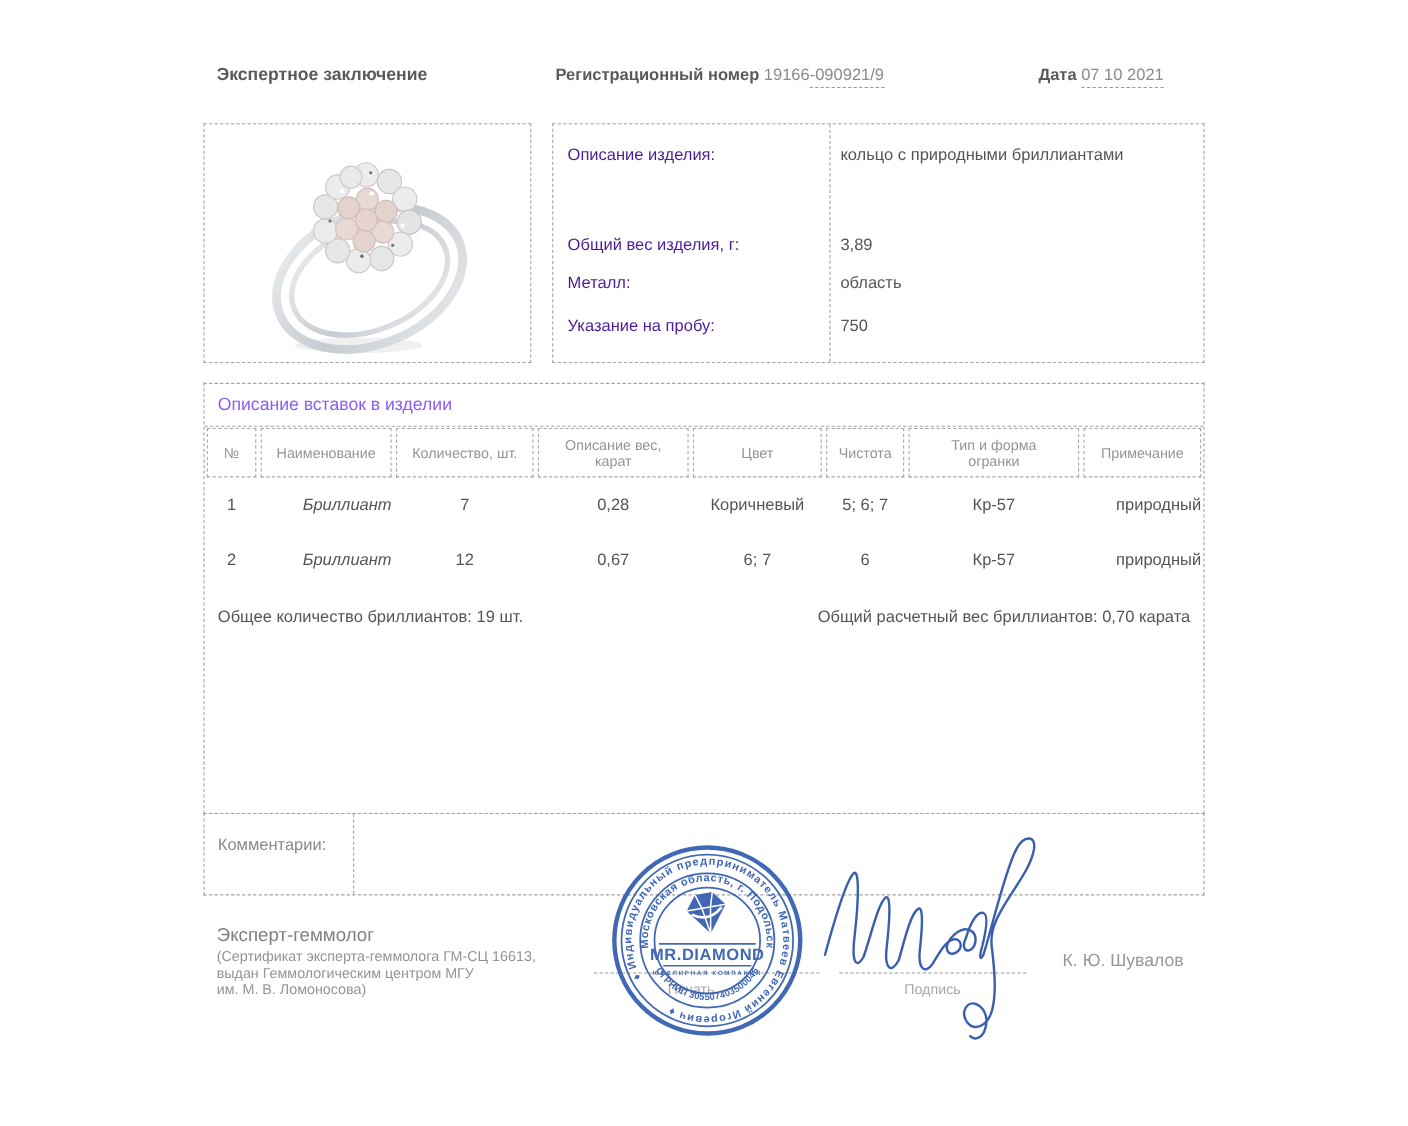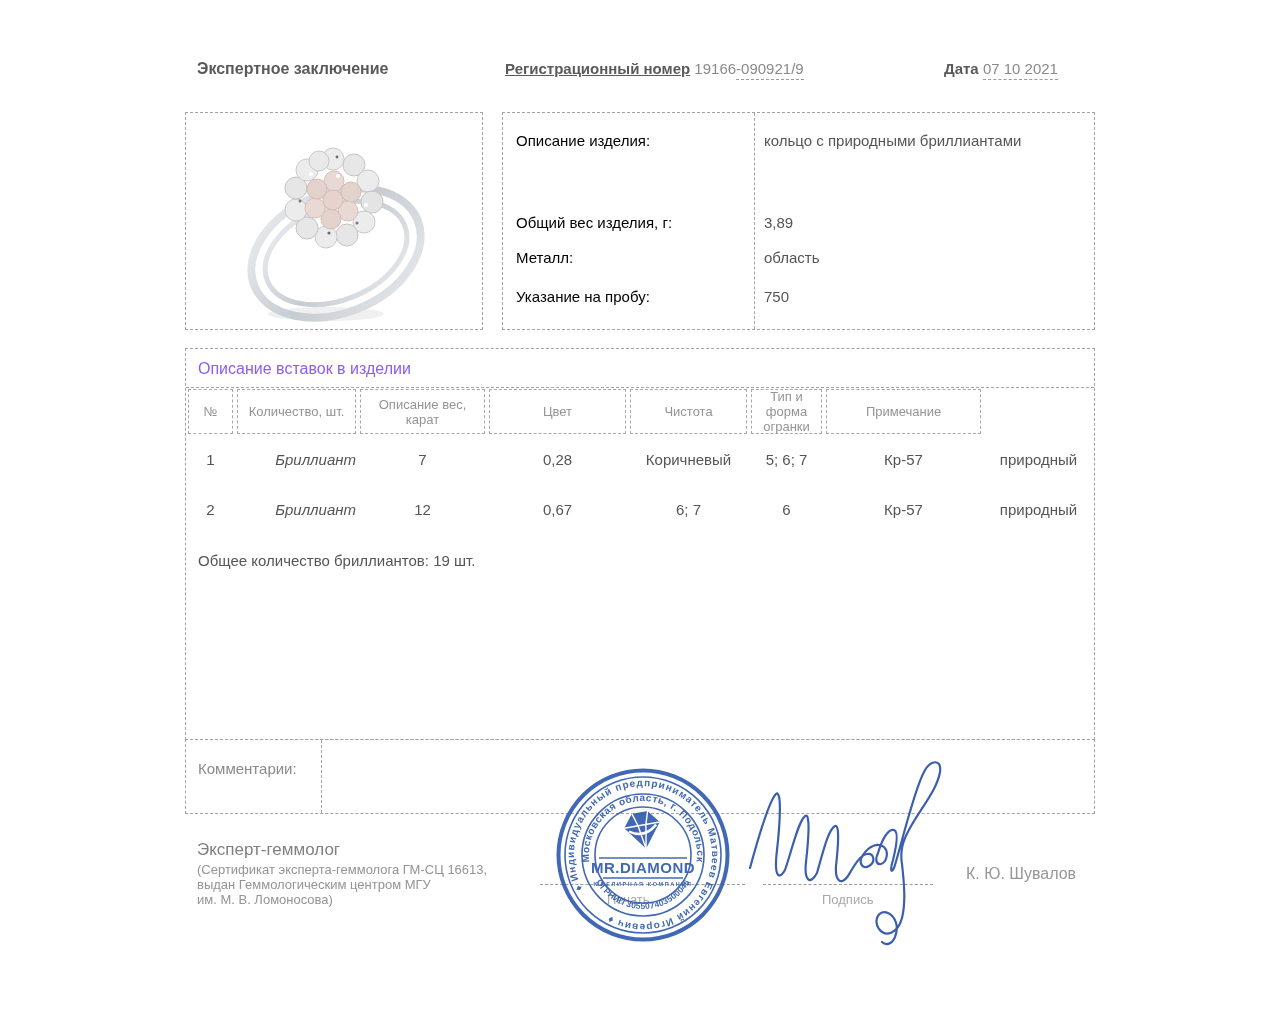--- a/index.html
+++ b/index.html
@@ -7,51 +7,51 @@
   body {
     width:1280px; height:1024px; position:relative;
     font-family:"Liberation Sans", sans-serif;
     color:#555; overflow:hidden;
   }
   .abs { position:absolute; }
 
   
   .doc-title { left:197px; top:60px; font-size:16px; font-weight:bold; color:#5a5a5a; }
   .reg-block { left:505px; top:60px; font-size:15px; }
-  .reg-label { font-weight:bold; color:#5a5a5a;text-decoration:underline; }
+  .reg-label { font-weight:bold; color:#5a5a5a; }
   .reg-value { color:#8a8a8a; }
   .reg-underlined { color:#8a8a8a; border-bottom:1px dashed #9a9a9a; padding-bottom:2px;margin-top:24px; }
   .date-block { left:944px; top:60px; font-size:15px; }
   .date-label { font-weight:bold; color:#5a5a5a; }
   .date-values { color:#8a8a8a; border-bottom:1px dashed #9a9a9a; padding-bottom:2px; }
 
   
   .dashed { border:1px dashed #a3a3a3; }
 
   .photo-box { left:185px; top:112px; width:298px; height:218px; background:#fff; }
 
   .desc-box { left:502px; top:112px; width:593px; height:218px; }
   .desc-divider { position:absolute; left:251px; top:0; bottom:0; border-left:1px dashed #a3a3a3; }
   .desc-row { position:absolute; left:0; width:100%; font-size:15px; }
-  .desc-label { position:absolute; left:13px; color:#000000; }
+  .desc-label { position:absolute; left:13px; color:#4c1d95; }
   .desc-value { position:absolute; left:261px; color:#555; }
 
   
   .table-box { left:185px; top:348px; width:910px; height:392px; }
   .table-title { height:39px; line-height:39px; padding-left:12px; font-size:16px; color:#8b5cf6;
                  border-bottom:1px dashed #a3a3a3; }
   .tgrid { display:grid; grid-template-columns:45px 119px 125px 137px 117px 71px 155px 107px;
            column-gap:4px; padding:0 2px; }
   .thead { margin-top:1px; }
   .th { border:1px dashed #a8a8a8; height:45px; display:flex; align-items:center; justify-content:center;
         text-align:center; font-size:13px; color:#949494; white-space:pre-line; line-height:15px; }
   .trow { height:50px; align-items:center; font-size:15px; color:#555; }
   .td { text-align:center; }
   .td.c1 { text-align:right; padding-left:8px;font-style:italic; }
-  .td.c7 { text-align:center; }
+  .td.c7 { text-align:right; }
   .tsummary { display:flex; justify-content:space-between; padding:18px 12px 0 12px; font-size:15px; color:#555; }
 
   
   .comments-box { left:185px; top:739px; width:910px; height:75px; background:transparent; }
   .comments-divider { position:absolute; left:135px; top:0; bottom:0; border-left:1px dashed #a3a3a3; }
   .comments-label { position:absolute; left:12px; top:20px; font-size:15px; color:#8a8a8a; }
 
   
   .expert-title { left:197px; top:840px; font-size:17px; color:#808080; }
   .cert-lines { left:197px; top:862px; font-size:13px; color:#949494; line-height:15px; }
@@ -153,20 +153,21 @@
     <span class="desc-label">Указание на пробу:</span>
     <span class="desc-value">750</span>
   </div>
 </div>
 
 <div class="abs dashed table-box">
   <div class="table-title">Описание вставок в изделии</div>
 
   <div class="tgrid thead">
     <div class="th">№</div>
+    <div class="th">Наименование</div>
     <div class="th">Количество, шт.</div>
     <div class="th">Описание вес,
 карат</div>
     <div class="th">Цвет</div>
     <div class="th">Чистота</div>
     <div class="th">Тип и форма
 огранки</div>
     <div class="th">Примечание</div>
   </div>
 
@@ -187,20 +188,21 @@
     <div class="td c2">12</div>
     <div class="td c3">0,67</div>
     <div class="td c4">6; 7</div>
     <div class="td c5">6</div>
     <div class="td c6">Кр-57</div>
     <div class="td c7">природный</div>
   </div>
 
   <div class="tsummary">
     <span>Общее количество бриллиантов: 19 шт.</span>
+    <span>Общий расчетный вес бриллиантов: 0,70 карата</span>
   </div>
 </div>
 
 <div class="abs dashed comments-box">
   <div class="comments-divider"></div>
   <div class="comments-label">Комментарии:</div>
 </div>
 
 <div class="abs expert-title">Эксперт-геммолог</div>
 <div class="abs cert-lines">

